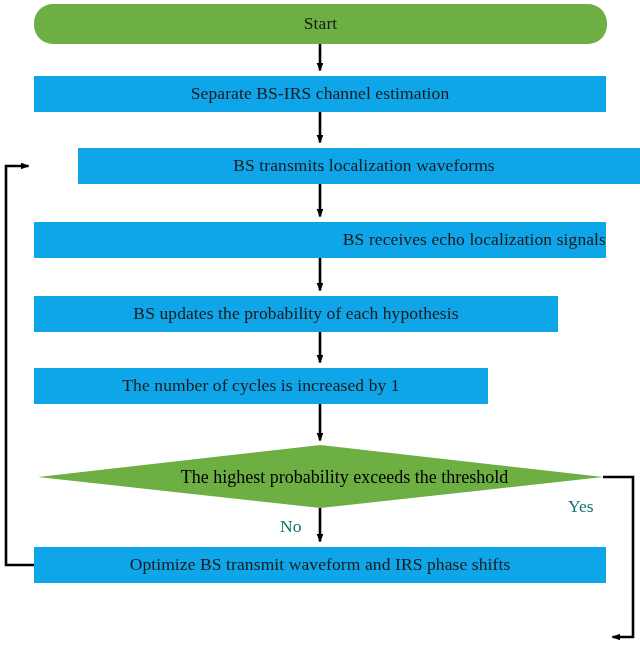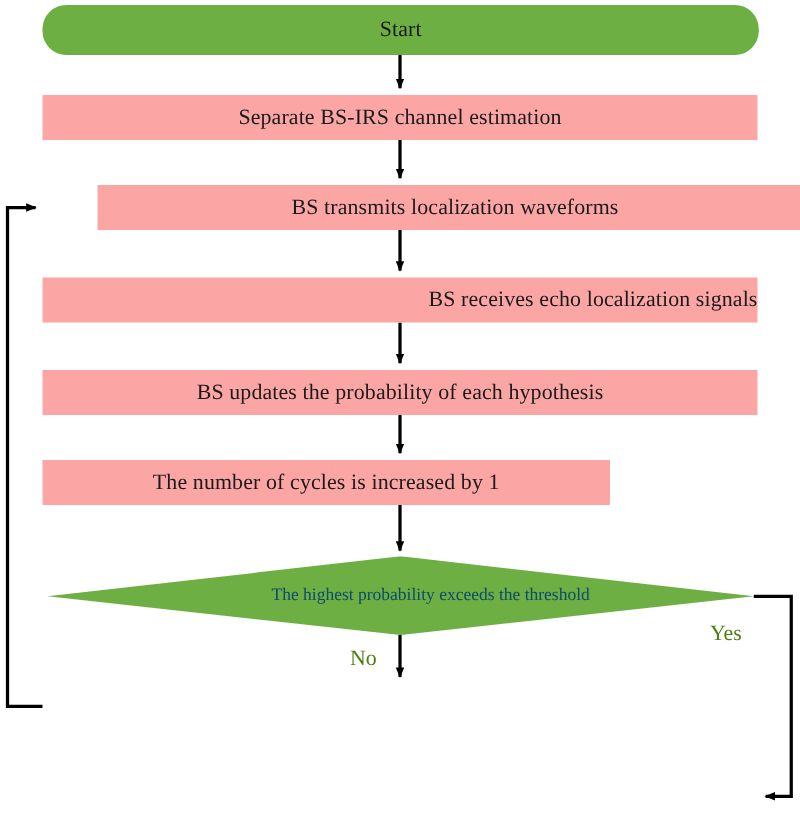--- a/index.html
+++ b/index.html
@@ -25,47 +25,47 @@
     font-size: 17.5px;
     line-height: 1;
     letter-spacing: 0.1px;
     white-space: nowrap;
   }
   .terminator {
     background: #6DAF42;
     border-radius: 19px;
   }
   .process {
-    background: #fca5a5;
+    background: #0ea5e9;
   }
   .decision-wrap {
     position: absolute;
     display: flex;
     align-items: center;
     justify-content: center;
   }
   .decision-shape {
     position: absolute;
     left: 0;
     top: 0;
     width: 100%;
     height: 100%;
   }
   .decision-label {
     position: relative;
     z-index: 2;
-    color: #0c4a6e;
-    font-size: 14px;
+    color: #000000;
+    font-size: 18px;
     white-space: nowrap;
     line-height: 1;
     margin-left: 48px;
   }
   .edge-label {
     position: absolute;
-    color: #4d7c0f;
+    color: #0f766e;
     font-size: 17.5px;
     line-height: 1;
     white-space: nowrap;
   }
   .connector-svg {
     position: absolute;
     left: 0;
     top: 0;
     width: 640px;
     height: 658px;
@@ -112,35 +112,38 @@
   </div>
 
   <div class="node process" style="left:34px; top:148px; width:572px; height:36px;margin-left:44px;">
     <span>BS transmits localization waveforms</span>
   </div>
 
   <div class="node process" style="left:34px; top:222px; width:572px; height:36px;justify-content:flex-end;">
     <span>BS receives echo localization signals</span>
   </div>
 
-  <div class="node process" style="left:34px; top:296px; width:572px; height:36px;">
+  <div class="node process" style="left:34px; top:296px; width:524px; height:36px;">
     <span>BS updates the probability of each hypothesis</span>
   </div>
 
   <div class="node process" style="left:34px; top:368px; width:454px; height:36px;">
     <span>The number of cycles is increased by 1</span>
   </div>
 
   <div class="decision-wrap" style="left:38px; top:445px; width:565px; height:63px;">
     <svg class="decision-shape" viewBox="0 0 565 63" preserveAspectRatio="none" xmlns="http://www.w3.org/2000/svg">
       <polygon points="282.5,0 565,32 282.5,63 0,32" fill="#6DAF42"></polygon>
     </svg>
     <span class="decision-label">The highest probability exceeds the threshold</span>
   </div>
 
+  <div class="node process" style="left:34px; top:547px; width:572px; height:36px;">
+    <span>Optimize BS transmit waveform and IRS phase shifts</span>
+  </div>
 
   <div class="node terminator" style="left:34px; top:618px; width:573px; height:36px;margin-top:48px;">
     <span>End</span>
   </div>
 
   <span class="edge-label" style="left:280px; top:518px;">No</span>
 
   <span class="edge-label" style="left:568px; top:498px;">Yes</span>
 
 </div>

